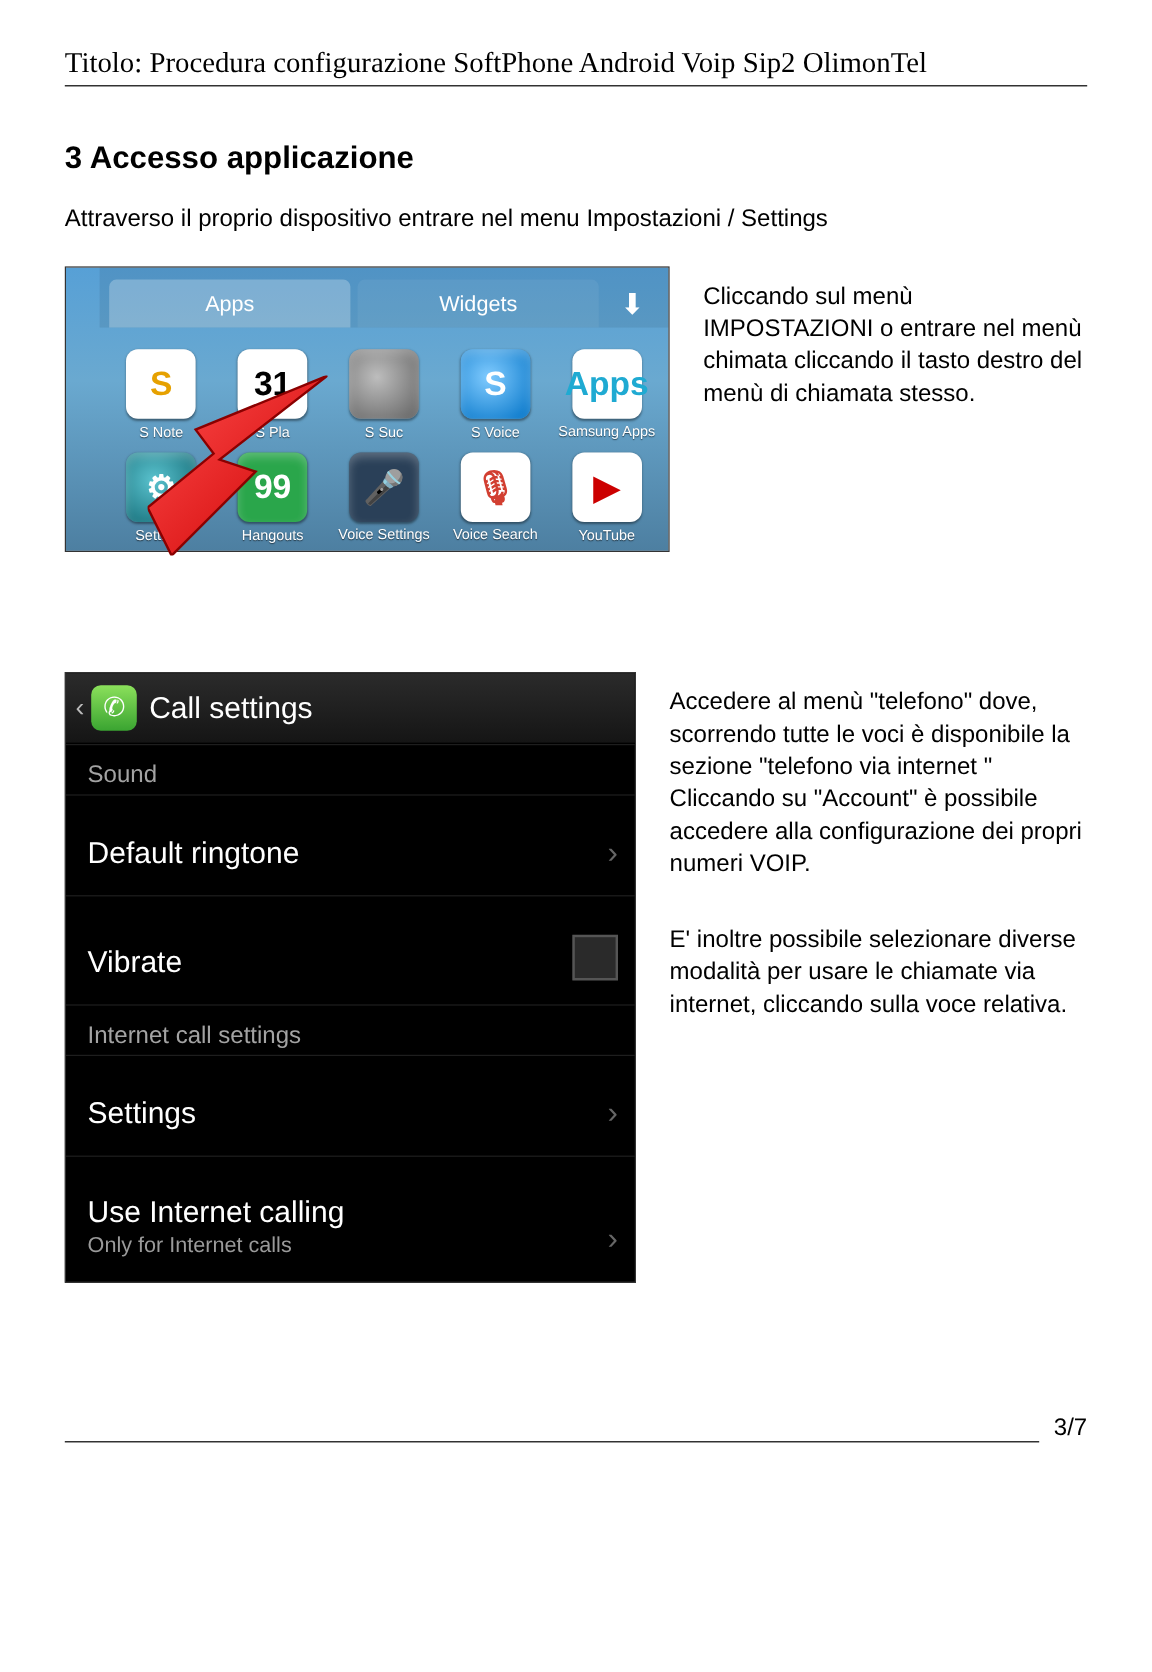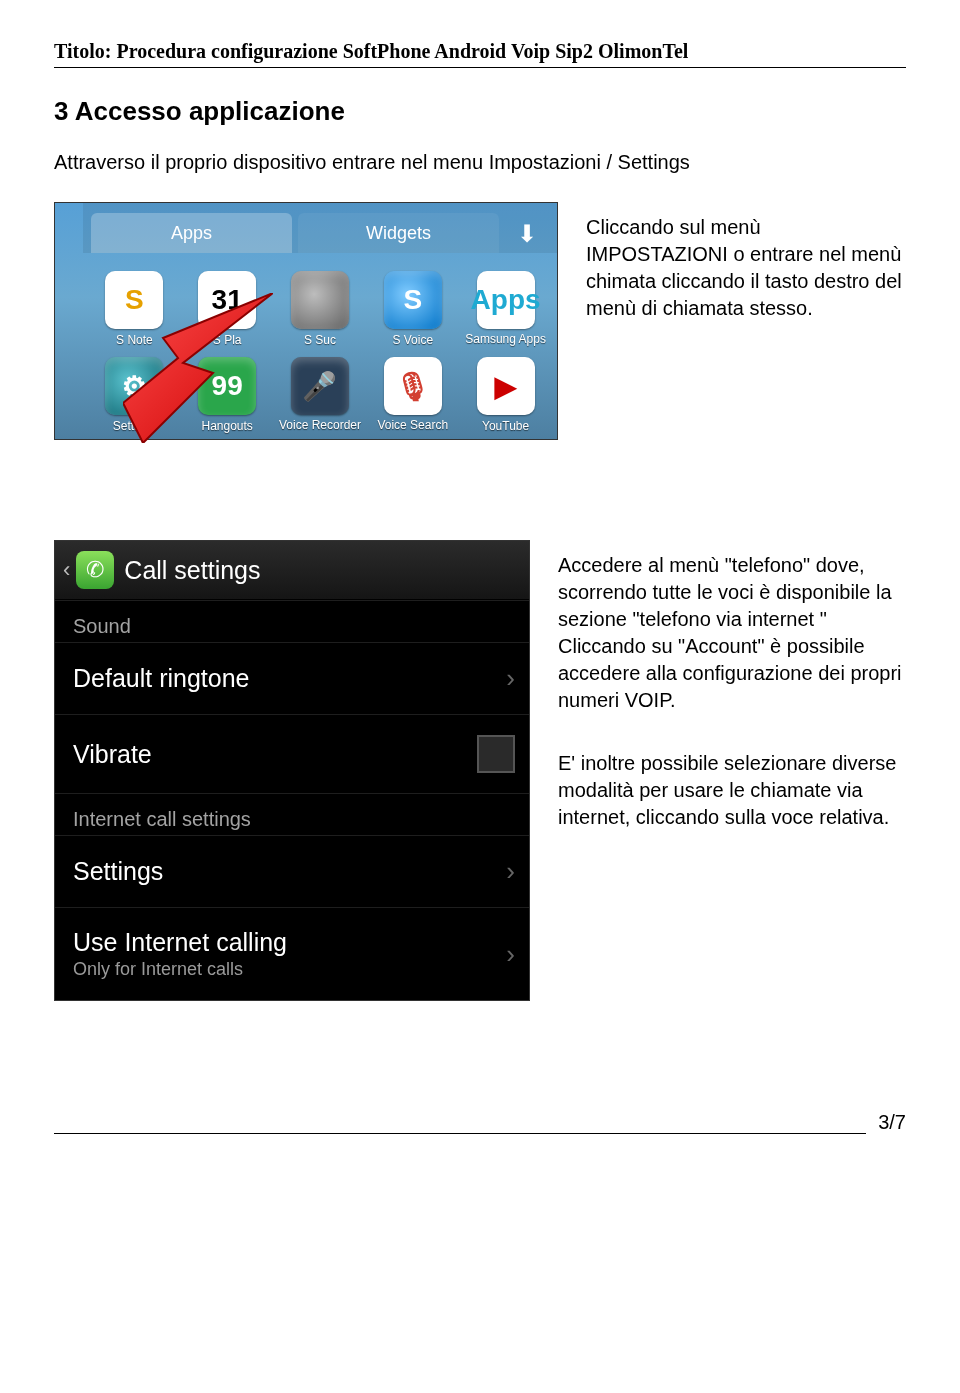--- a/index.html
+++ b/index.html
@@ -8,25 +8,24 @@
     padding: 0;
     width: 960px;
     background: #fff;
     color: #000;
   }
   .page {
     padding: 40px 54px 30px 54px;
   }
   .titlebar {
     font-family: "Times New Roman", Times, serif;
-    font-size: 20px;
+    font-size: 24px;
     border-bottom: 1px solid #000;
     padding-bottom: 4px;
-    margin-bottom: 28px;
-    font-weight: bold;
+    margin-bottom: 44px;
   }
   .section-heading {
     font-family: Verdana, Geneva, sans-serif;
     font-weight: bold;
     font-size: 26px;
     margin: 24px 0 24px 0;
   }
   .intro {
     font-size: 20px;
     margin-bottom: 28px;
@@ -169,23 +168,23 @@
     font-size: 25px;
     margin-left: 4px;
   }
   .shot2 .list .group {
     padding: 14px 0 4px 18px;
     color: #a3a3a3;
     font-size: 20px;
     border-top: 1px solid #1e1e1e;
   }
   .shot2 .list .item {
-    padding: 20px 14px 20px 18px;
+    padding: 32px 14px 20px 18px;
     display:flex;
-    align-items:center;
+    align-items:flex-end;
     justify-content:space-between;
     border-top: 1px solid #1e1e1e;
   }
   .shot2 .list .item:first-of-type { border-top: none; }
   .shot2 .list .item .txt {
     display:flex; flex-direction:column;
   }
   .shot2 .list .item .primary {
     color:#fff;
     font-size: 25px;
@@ -265,21 +264,21 @@
           <div class="ic ic-settings">⚙</div>
           <div class="lbl">Settings</div>
         </div>
         <div class="app">
           <div class="ic ic-hangouts">99</div>
           <div class="lbl">Hangouts</div>
         </div>
         <div class="app">
           <div class="ic ic-vrec">🎤</div>
           <div class="lbl" style="text-align:center;line-height:1.1">Voice
-Recorder</div>
+Settings</div>
         </div>
         <div class="app">
           <div class="ic ic-vsearch">🎙</div>
           <div class="lbl" style="text-align:center;line-height:1.1">Voice
 Search</div>
         </div>
         <div class="app">
           <div class="ic ic-youtube">▶</div>
           <div class="lbl">YouTube</div>
         </div>

